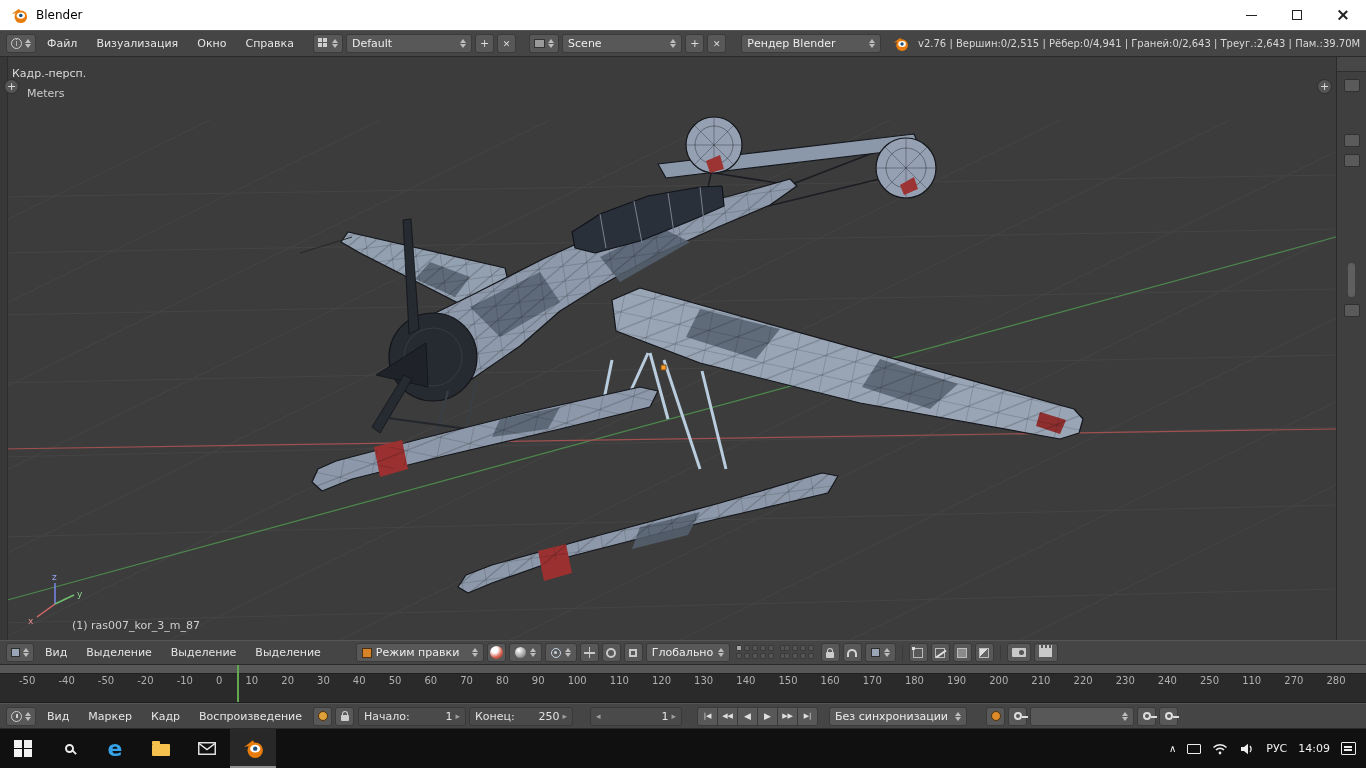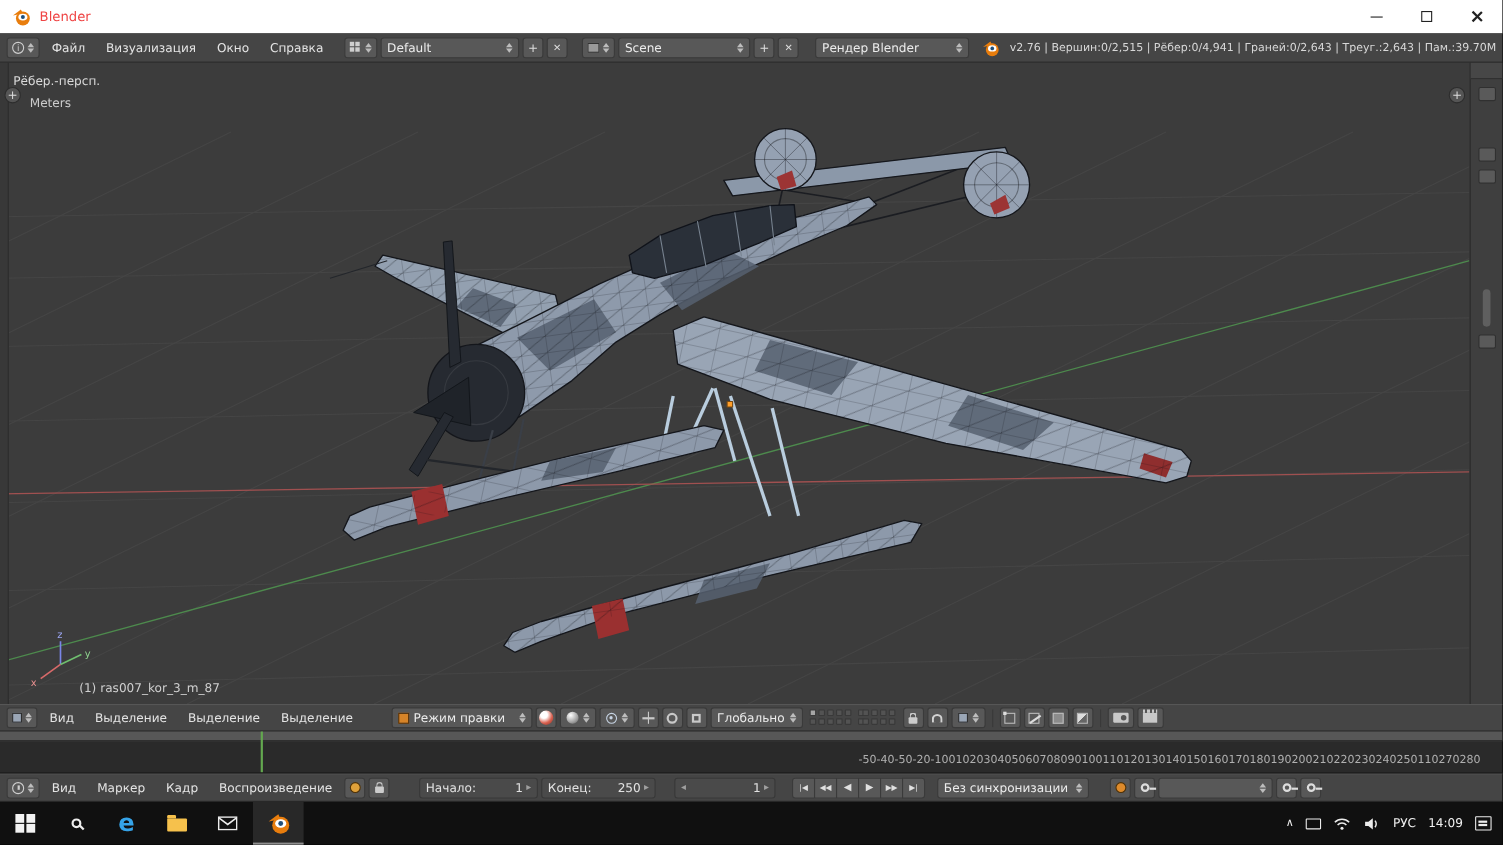--- a/index.html
+++ b/index.html
@@ -2,21 +2,21 @@
 <html><head>
 <meta charset="utf-8">
 <style>
 *{box-sizing:border-box;margin:0;padding:0}
 html,body{width:1366px;height:768px;overflow:hidden;background:#000;
   font-family:"DejaVu Sans",sans-serif;}
 .screen{position:relative;width:1366px;height:768px;display:flex;flex-direction:column}
 
 
 .titlebar{height:30px;background:#fff;display:flex;align-items:center;padding-left:10px;gap:8px;flex:0 0 auto}
-.titlebar .ttl{font-size:12px;color:#ef4444}
+.titlebar .ttl{font-size:12px;color:#000000}
 .wincontrols{margin-left:auto;display:flex;height:100%}
 .wc{width:46px;display:flex;align-items:center;justify-content:center}
 .wc-min i{display:block;width:11px;height:1px;background:#222}
 .wc-max i{display:block;width:10px;height:10px;border:1px solid #222}
 .wc-close i{position:relative;display:block;width:12px;height:12px}
 .wc-close i::before,.wc-close i::after{content:"";position:absolute;left:5px;top:0;width:1.5px;height:12px;background:#222}
 .wc-close i::before{transform:rotate(45deg)}.wc-close i::after{transform:rotate(-45deg)}
 
 
 .bbar{background:#454545;border-top:1px solid #565656;border-bottom:1px solid #2a2a2a;
@@ -93,21 +93,21 @@
 .sl-ico{width:16px;height:13px;margin:7px auto 0;background:#5a5a5a;border:1px solid #303030;border-radius:2px}
 .sl-pill{width:7px;height:34px;background:#5f5f5f;border-radius:4px;margin:96px auto 0}
 .gizmo{position:absolute;left:22px;bottom:12px}
 
 
 .vheader{height:25px}
 
 
 .ruler{position:relative;height:38px;background:#2a2a2a;border-bottom:1px solid #1d1d1d;flex:0 0 auto}
 .ruler-scroll{height:9px;background:#575757;border-bottom:1px solid #1f1f1f}
-.ticks{position:absolute;left:0;right:0;bottom:5px;display:flex;justify-content:flex-end;padding:0 20px 0 19px}
+.ticks{position:absolute;left:0;right:0;bottom:16px;display:flex;justify-content:space-between;padding:0 20px 0 19px}
 .ticks span{font-size:10px;color:#b0b0b0}
 .framline{position:absolute;left:237px;top:0;bottom:0;width:2px;background:#63a84f}
 
 
 .theader{height:26px}
 .pbtn{width:21px;height:19px;background:#585858;border:1px solid #3a3a3a;display:flex;align-items:center;
   justify-content:center;color:#e0e0e0;font-size:7px;margin-left:-1px}
 .pbtn:first-child{border-radius:3px 0 0 3px;margin-left:0}
 .pbtn:last-child{border-radius:0 3px 3px 0}
 .nval{margin-left:auto}
@@ -354,21 +354,21 @@
 
     <div class="sliver">
       <div class="sliver-h"></div>
       <div class="sl-ico"></div>
       <div class="sl-ico" style="margin-top:42px"></div>
       <div class="sl-ico"></div>
       <div class="sl-pill"></div>
       <div class="sl-ico"></div>
     </div>
 
-    <span class="vp-label">Рёбер.-персп.</span>
+    <span class="vp-label">Кадр.-персп.</span>
     <span class="vp-units">Meters</span>
     <span class="vp-object">(1) ras007_kor_3_m_87</span>
 
     <svg class="gizmo" width="66" height="58">
       <line x1="33" y1="34" x2="33" y2="13" stroke="#7a86e8" stroke-width="1.5"></line>
       <text x="30" y="10" fill="#9aa4f0" font-size="9">z</text>
       <line x1="33" y1="34" x2="52" y2="25" stroke="#6fbf6f" stroke-width="1.5"></line>
       <text x="55" y="27" fill="#8fd18f" font-size="9">y</text>
       <line x1="33" y1="34" x2="15" y2="47" stroke="#d86a6a" stroke-width="1.5"></line>
       <text x="6" y="54" fill="#e88f8f" font-size="9">x</text>
@@ -541,21 +541,21 @@
     <span class="menu">Кадр</span>
     <span class="menu">Воспроизведение</span>
 
     <div class="sqbtn">
         <span class="rec-dot" style="background:#e0a13a"></span>
       </div>
     <div class="sqbtn">
         <span class="lock"></span>
       </div>
 
-    <div class="field" style="width:108px;margin-left:24px">
+    <div class="field" style="width:108px;margin-left:1px">
       <span>Начало:</span>
       <span class="nval">1</span>
       <span class="narr">▸</span>
     </div>
     <div class="field" style="width:104px">
       <span>Конец:</span>
       <span class="nval">250</span>
       <span class="narr">▸</span>
     </div>
     <div class="field" style="width:92px;margin-left:14px">

